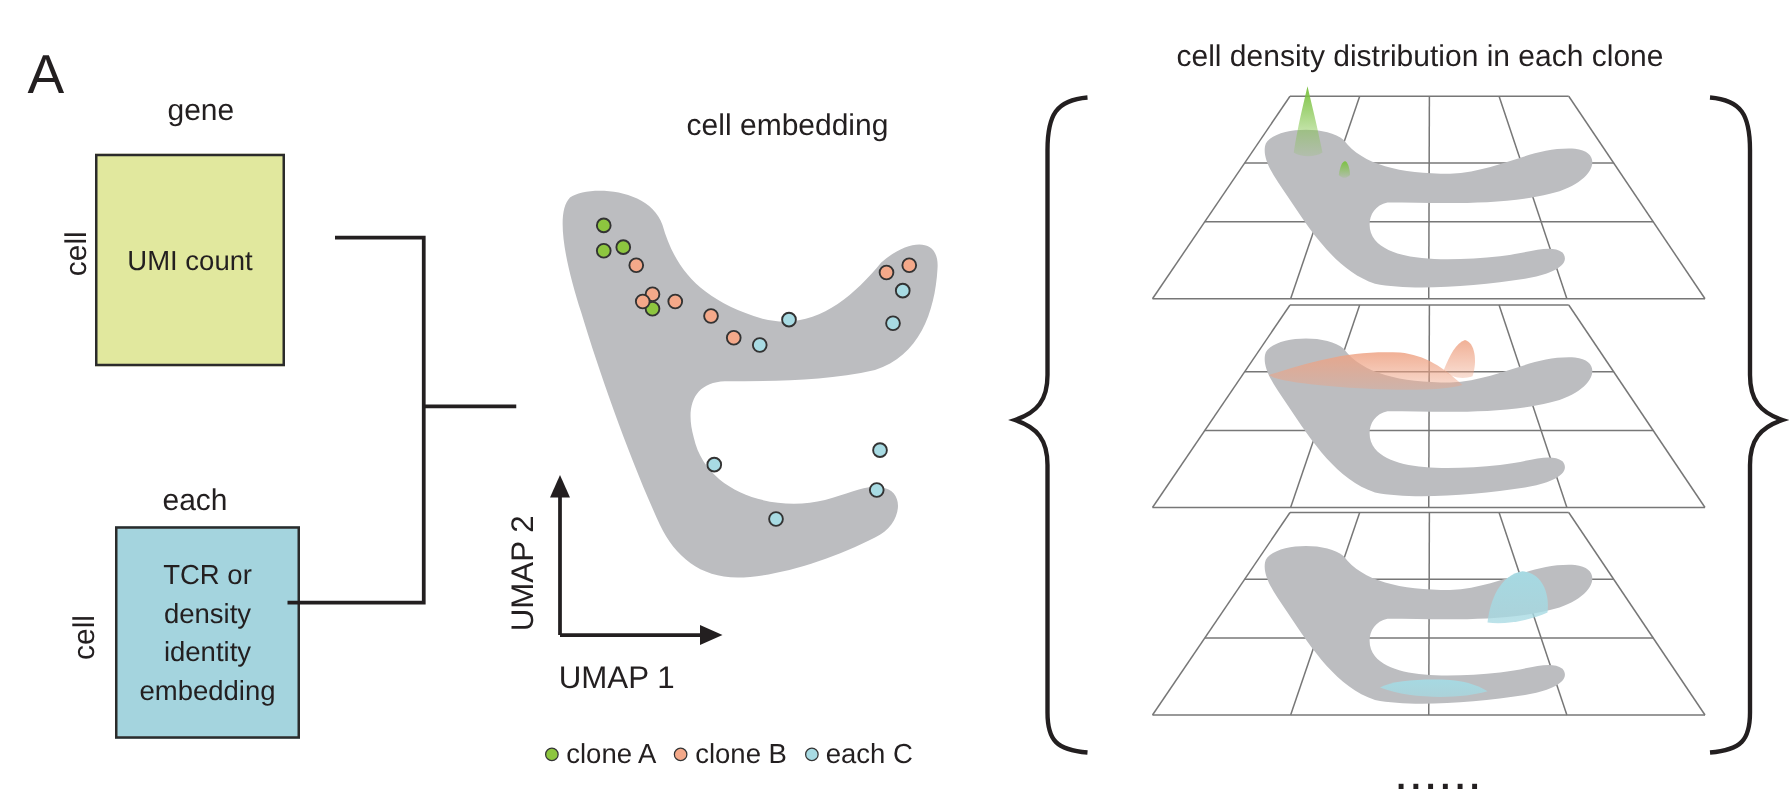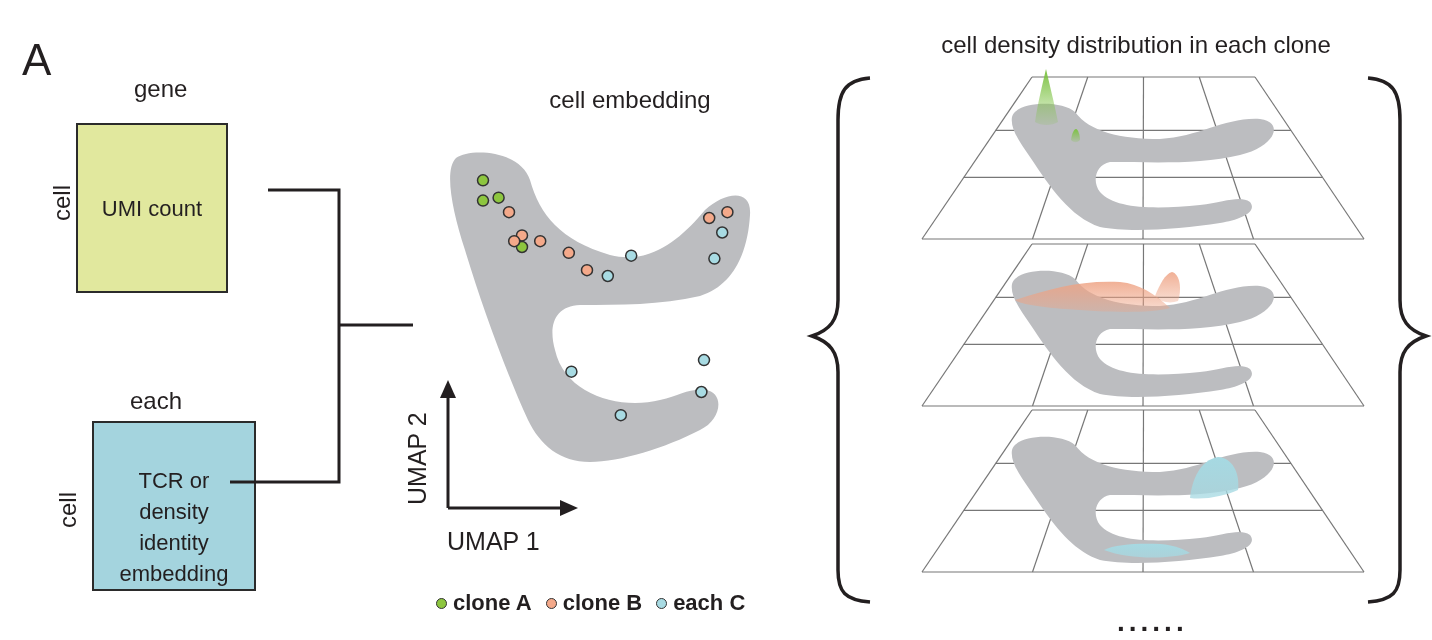--- a/index.html
+++ b/index.html
@@ -4,25 +4,25 @@
 <style>
   html, body { margin: 0; padding: 0; background: #ffffff; }
   body { width: 1432px; height: 640px; position: relative; overflow: hidden;
          font-family: "Liberation Sans", sans-serif; color: #231f20; }
   .abs { position: absolute; }
   .panel-letter { left: 22px; top: 38px; font-size: 44px; line-height: 44px; }
   .lbl { font-size: 24px; line-height: 26px; white-space: nowrap; }
   .matrix { border: 2px solid #2b2b2b; box-sizing: border-box; display: flex;
             align-items: center; justify-content: center; text-align: center; }
   .gene-box { left: 76px; top: 123px; width: 152px; height: 170px; background: #e1e89e; }
-  .clone-box { left: 92px; top: 421px; width: 164px; height: 170px; background: #a4d4de; align-items: flex-end; }
+  .clone-box { left: 92px; top: 421px; width: 148px; height: 170px; background: #a4d4de; }
   .box-text { font-size: 22px; line-height: 31px; }
   .vert { transform: rotate(-90deg); transform-origin: center center; }
   svg { position: absolute; left: 0; top: 0; }
-  .legend { left: 436px; top: 590px; font-size: 22px; display: flex; align-items: center; gap: 14px; font-weight: bold; }
+  .legend { left: 436px; top: 590px; font-size: 22px; display: flex; align-items: center; gap: 14px; }
   .legend-item { display: flex; align-items: center; gap: 6px; }
   .legend-dot { width: 9px; height: 9px; border-radius: 50%; border: 1.5px solid #333; display: inline-block; }
   .dots { left: 1117px; top: 606px; font-size: 28px; letter-spacing: 4px; font-weight: bold; }
 </style>
 </head>
 <body>
 
 <div class="abs panel-letter">A</div>
 
 <div class="abs lbl" style="left:134px; top:76px;">gene</div>

